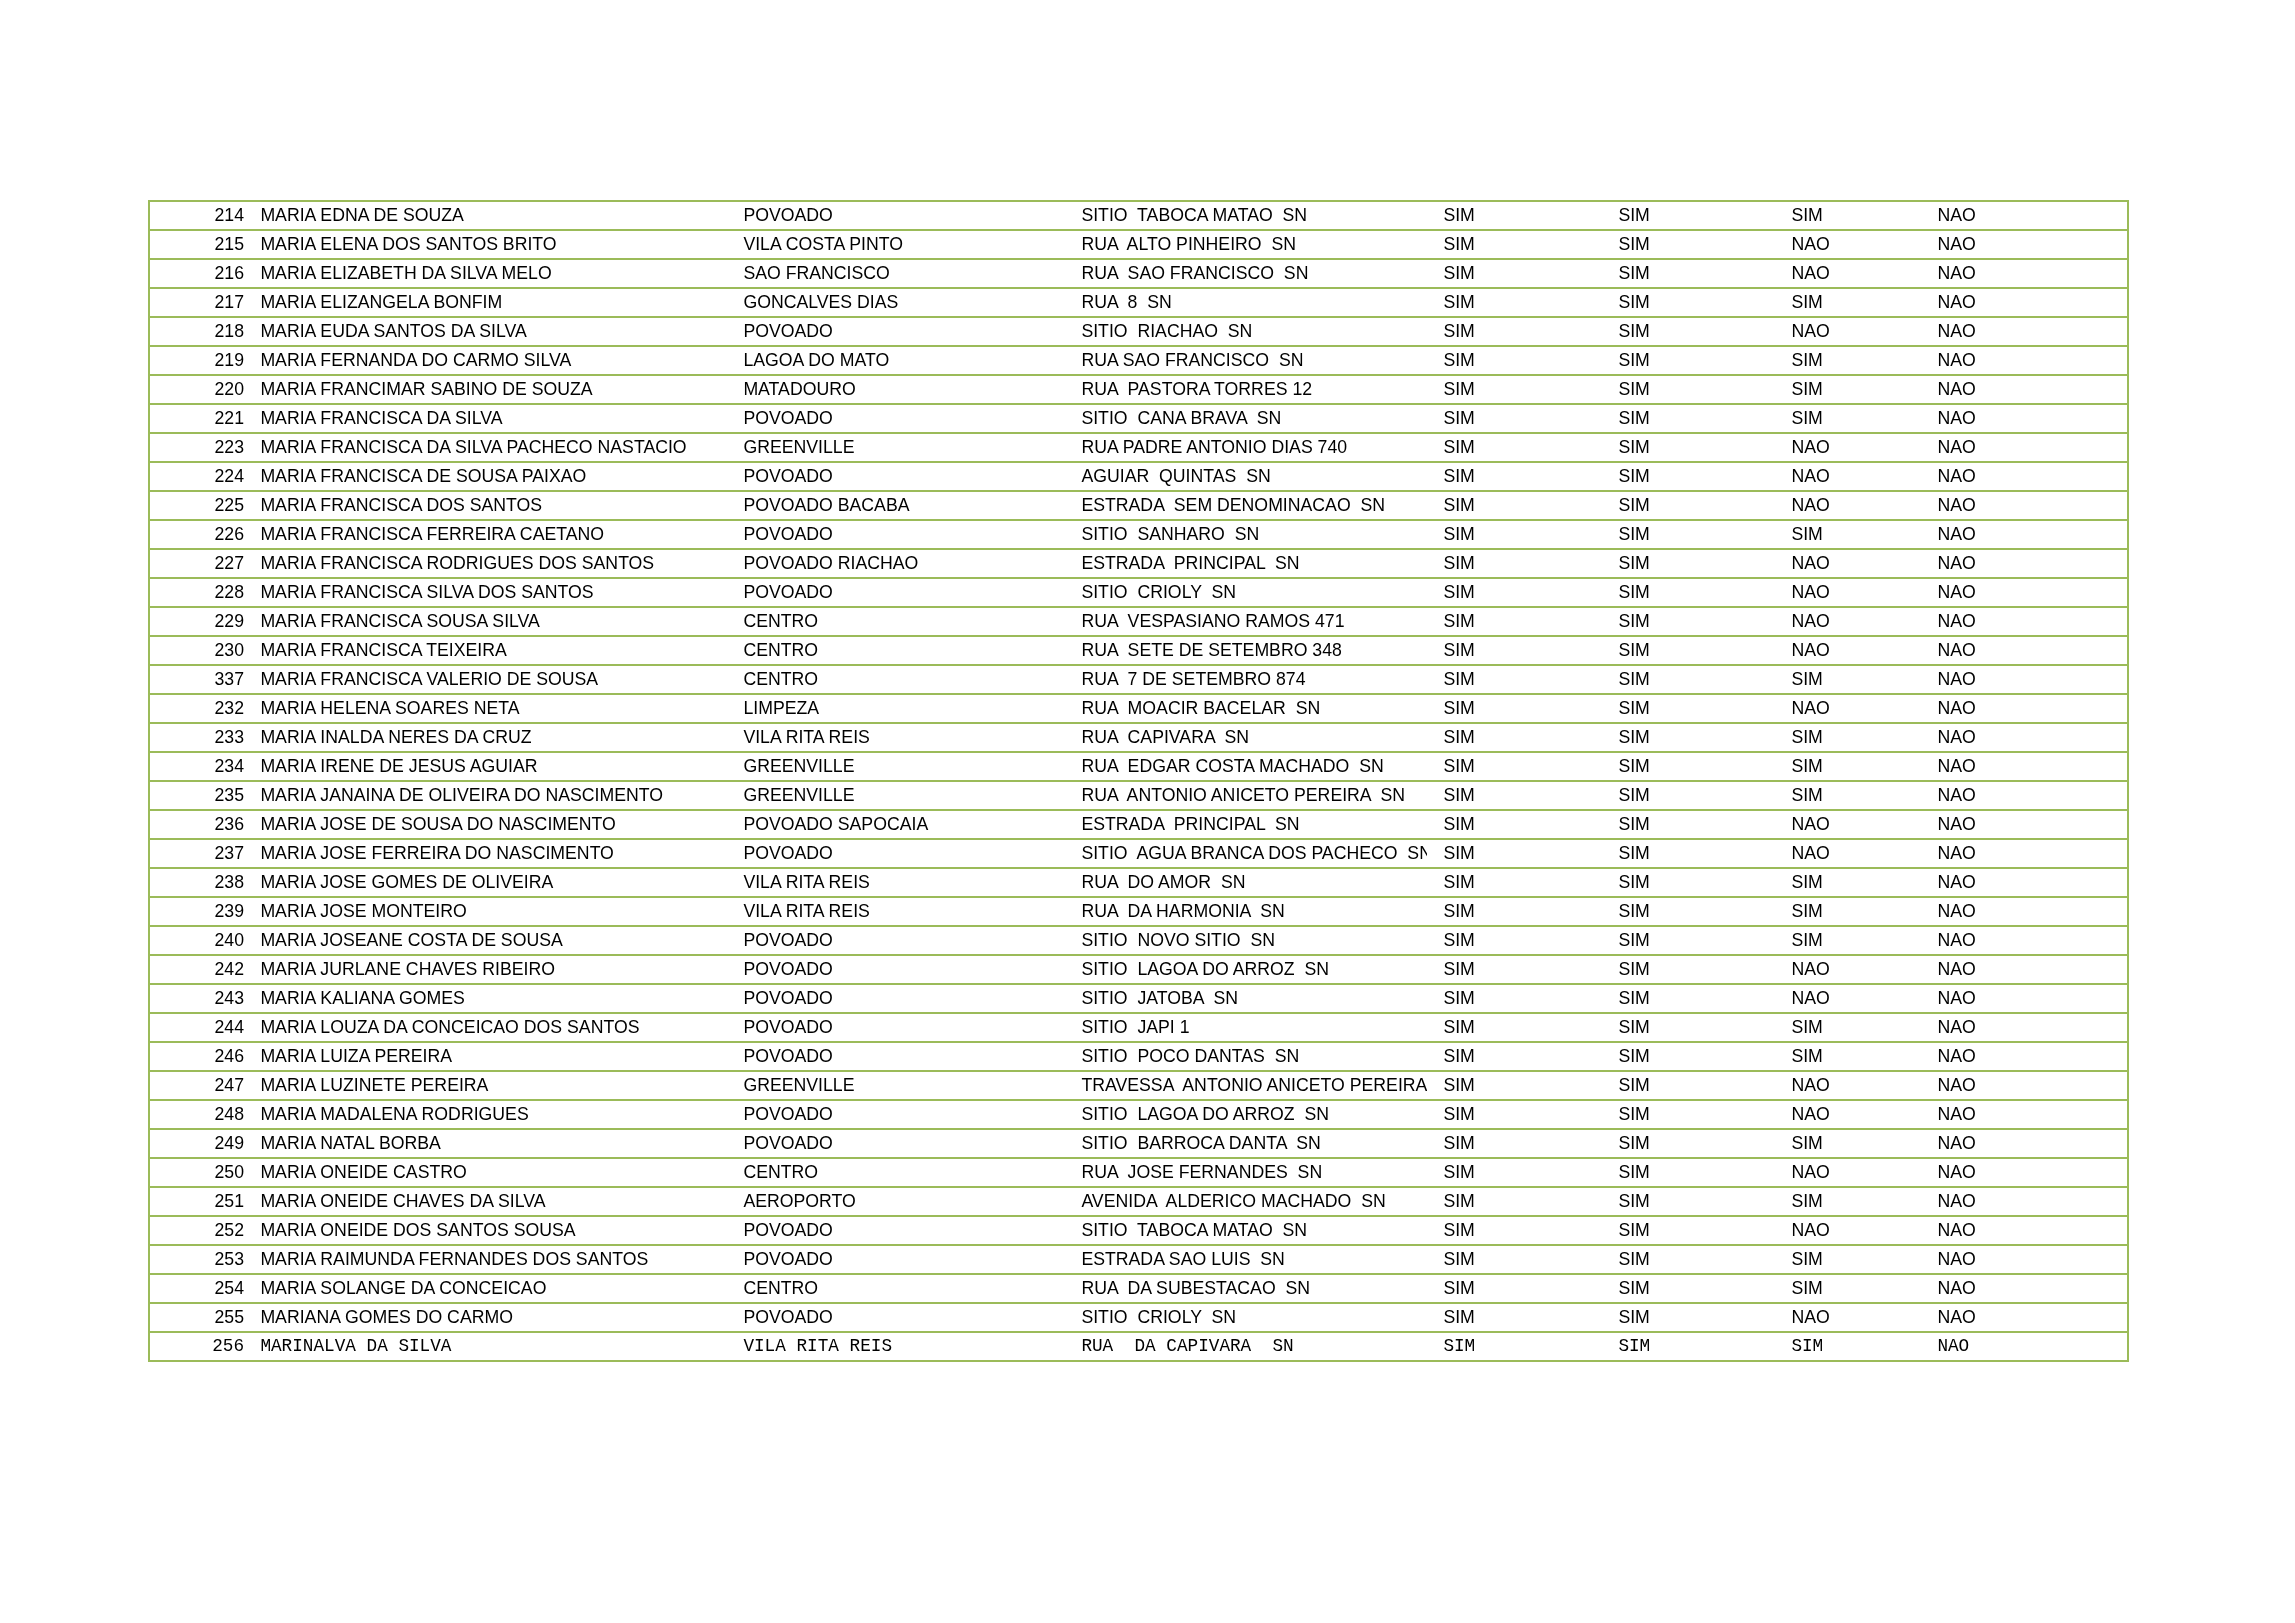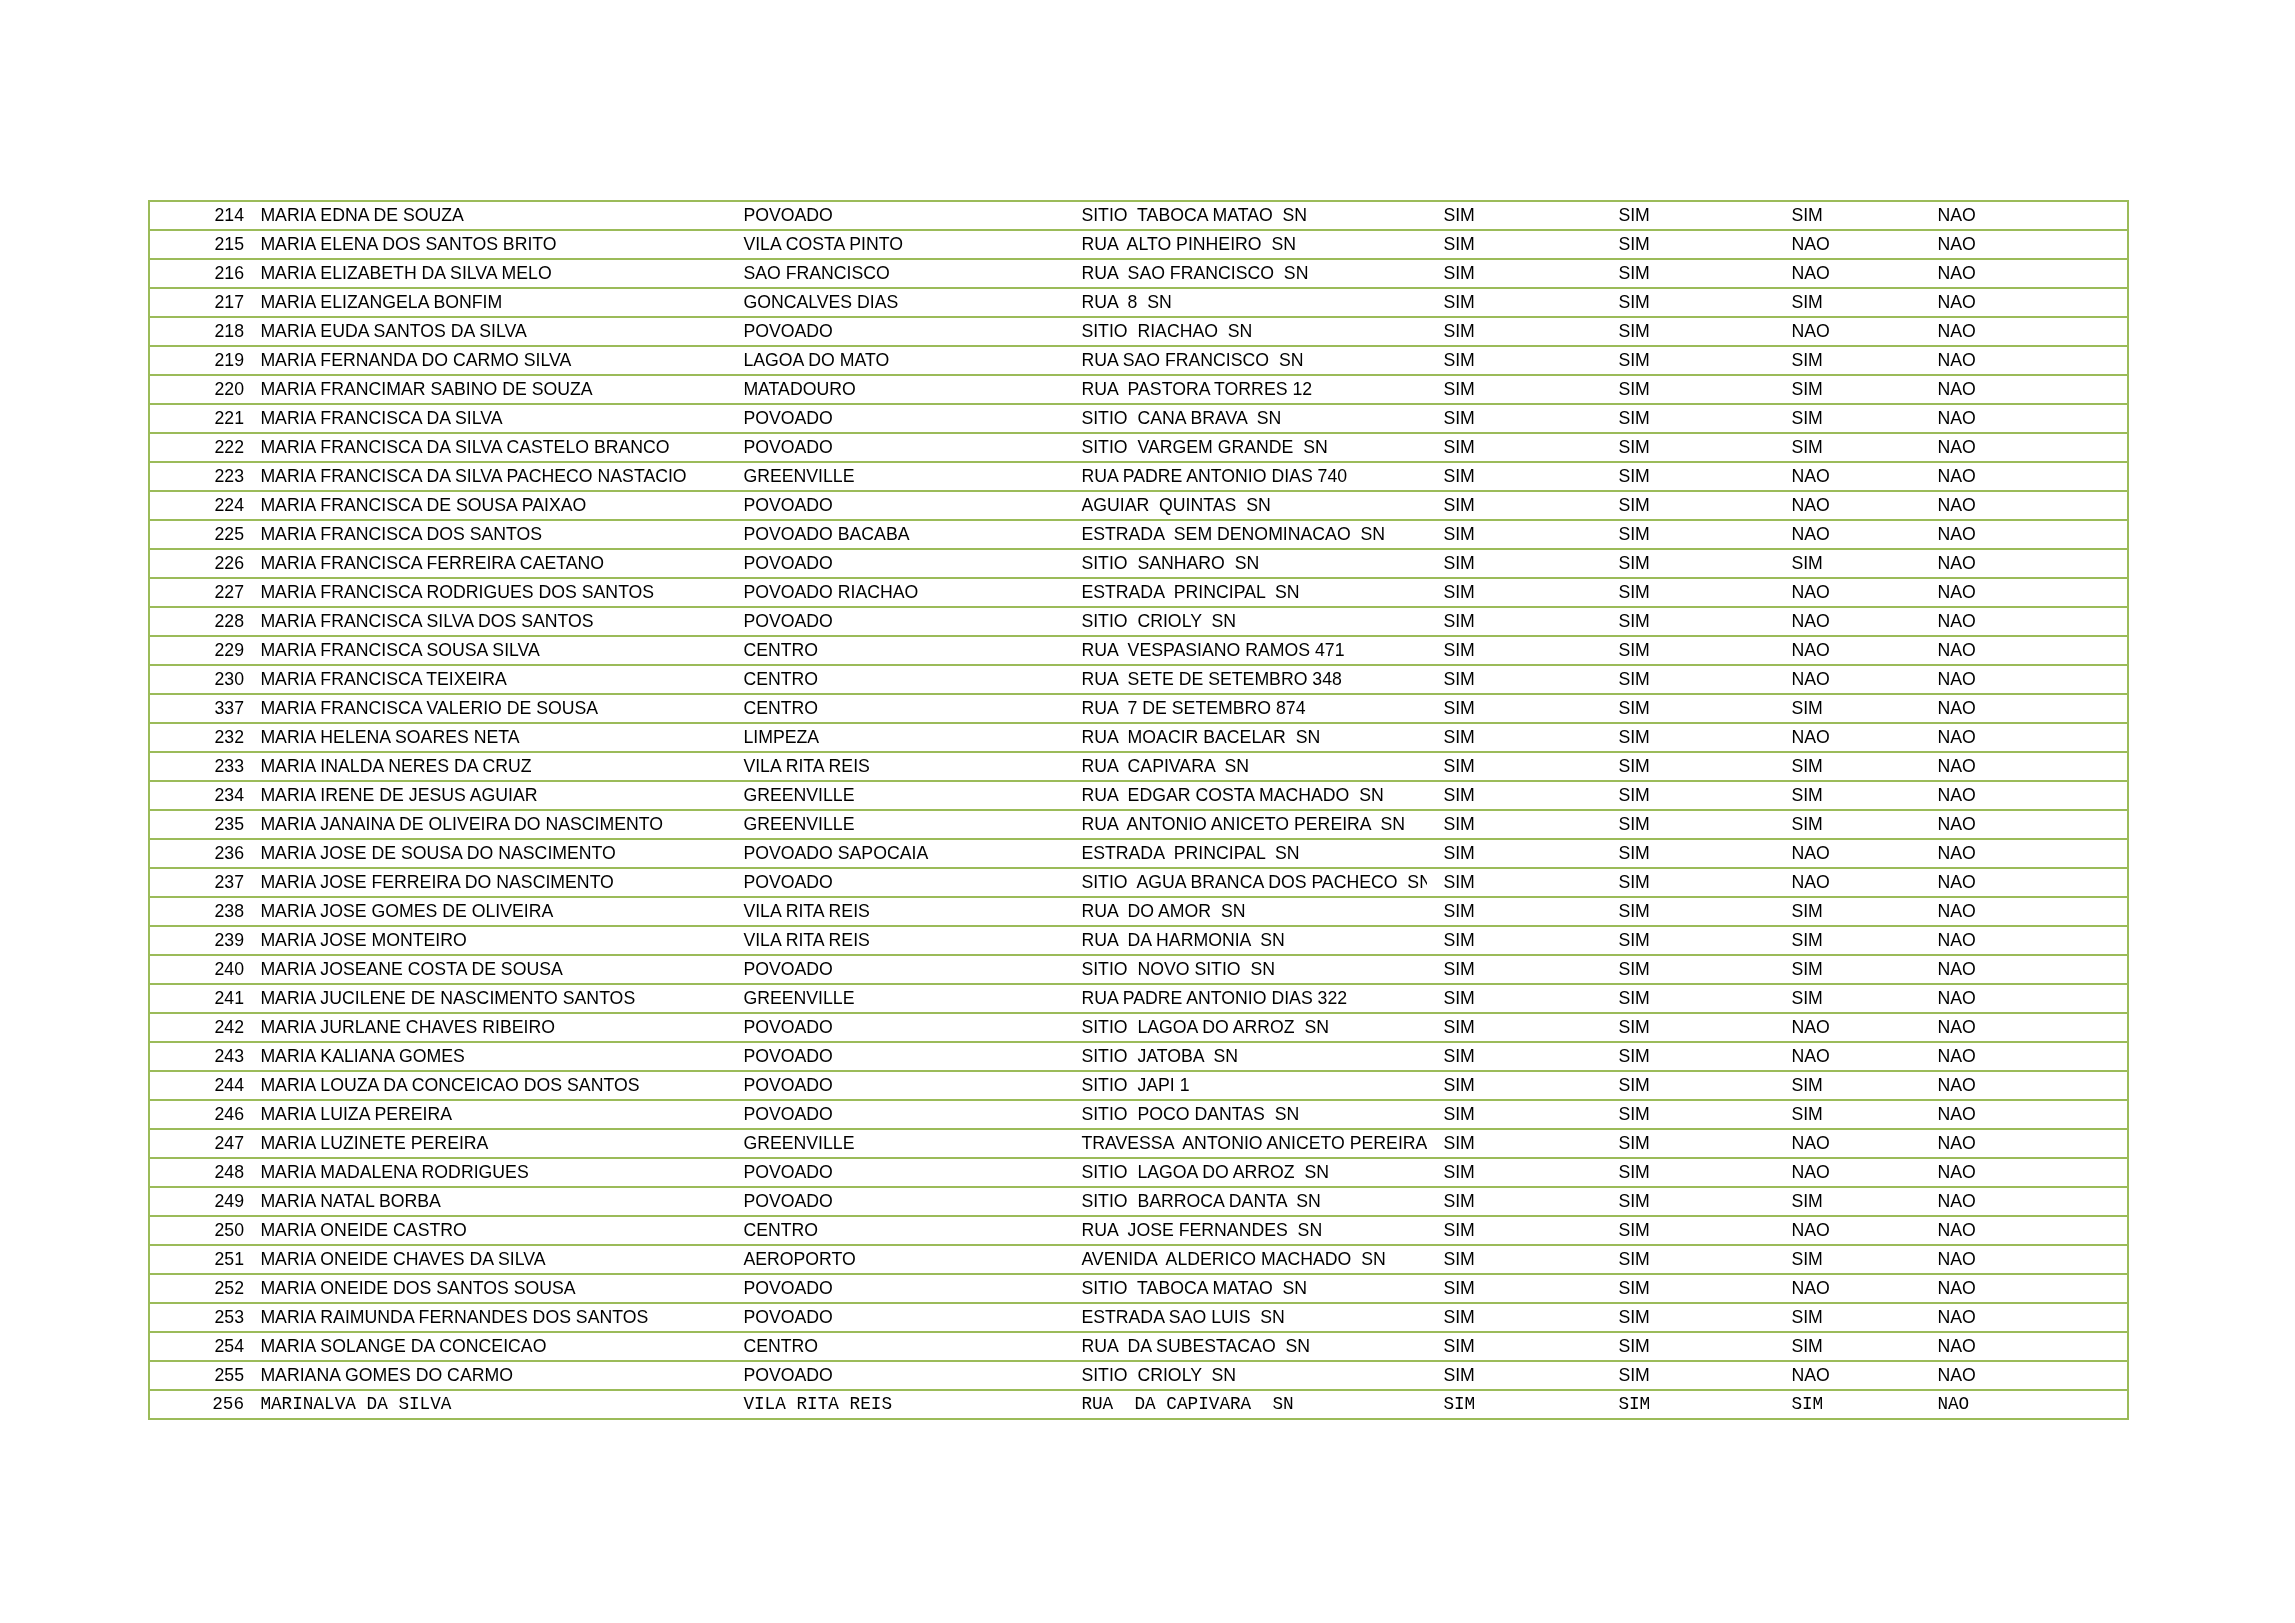--- a/index.html
+++ b/index.html
@@ -145,30 +145,20 @@
           <td class="c-id">221</td>
           <td class="c-name">MARIA FRANCISCA DA SILVA</td>
           <td class="c-district">POVOADO</td>
           <td class="c-address">SITIO  CANA BRAVA  SN</td>
           <td class="c-v1">SIM</td>
           <td class="c-v2">SIM</td>
           <td class="c-v3">SIM</td>
           <td class="c-v4">NAO</td>
         </tr>
         <tr>
-          <td class="c-id">222</td>
-          <td class="c-name">MARIA FRANCISCA DA SILVA CASTELO BRANCO</td>
-          <td class="c-district">POVOADO</td>
-          <td class="c-address">SITIO  VARGEM GRANDE  SN</td>
-          <td class="c-v1">SIM</td>
-          <td class="c-v2">SIM</td>
-          <td class="c-v3">SIM</td>
-          <td class="c-v4">NAO</td>
-        </tr>
-        <tr>
           <td class="c-id">223</td>
           <td class="c-name">MARIA FRANCISCA DA SILVA PACHECO NASTACIO</td>
           <td class="c-district">GREENVILLE</td>
           <td class="c-address">RUA PADRE ANTONIO DIAS 740</td>
           <td class="c-v1">SIM</td>
           <td class="c-v2">SIM</td>
           <td class="c-v3">NAO</td>
           <td class="c-v4">NAO</td>
         </tr>
         <tr>
@@ -329,30 +319,20 @@
           <td class="c-v1">SIM</td>
           <td class="c-v2">SIM</td>
           <td class="c-v3">SIM</td>
           <td class="c-v4">NAO</td>
         </tr>
         <tr>
           <td class="c-id">240</td>
           <td class="c-name">MARIA JOSEANE COSTA DE SOUSA</td>
           <td class="c-district">POVOADO</td>
           <td class="c-address">SITIO  NOVO SITIO  SN</td>
-          <td class="c-v1">SIM</td>
-          <td class="c-v2">SIM</td>
-          <td class="c-v3">SIM</td>
-          <td class="c-v4">NAO</td>
-        </tr>
-        <tr>
-          <td class="c-id">241</td>
-          <td class="c-name">MARIA JUCILENE DE NASCIMENTO SANTOS</td>
-          <td class="c-district">GREENVILLE</td>
-          <td class="c-address">RUA PADRE ANTONIO DIAS 322</td>
           <td class="c-v1">SIM</td>
           <td class="c-v2">SIM</td>
           <td class="c-v3">SIM</td>
           <td class="c-v4">NAO</td>
         </tr>
         <tr>
           <td class="c-id">242</td>
           <td class="c-name">MARIA JURLANE CHAVES RIBEIRO</td>
           <td class="c-district">POVOADO</td>
           <td class="c-address">SITIO  LAGOA DO ARROZ  SN</td>

